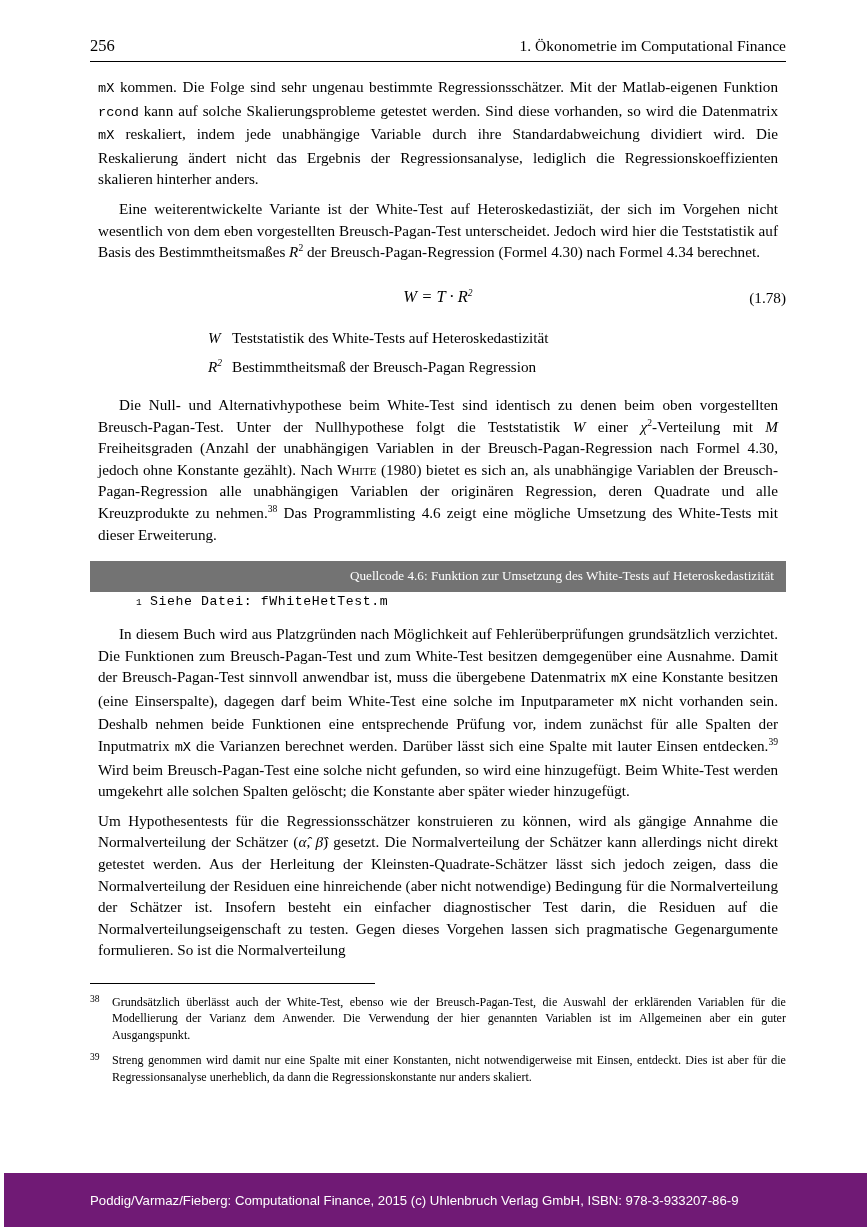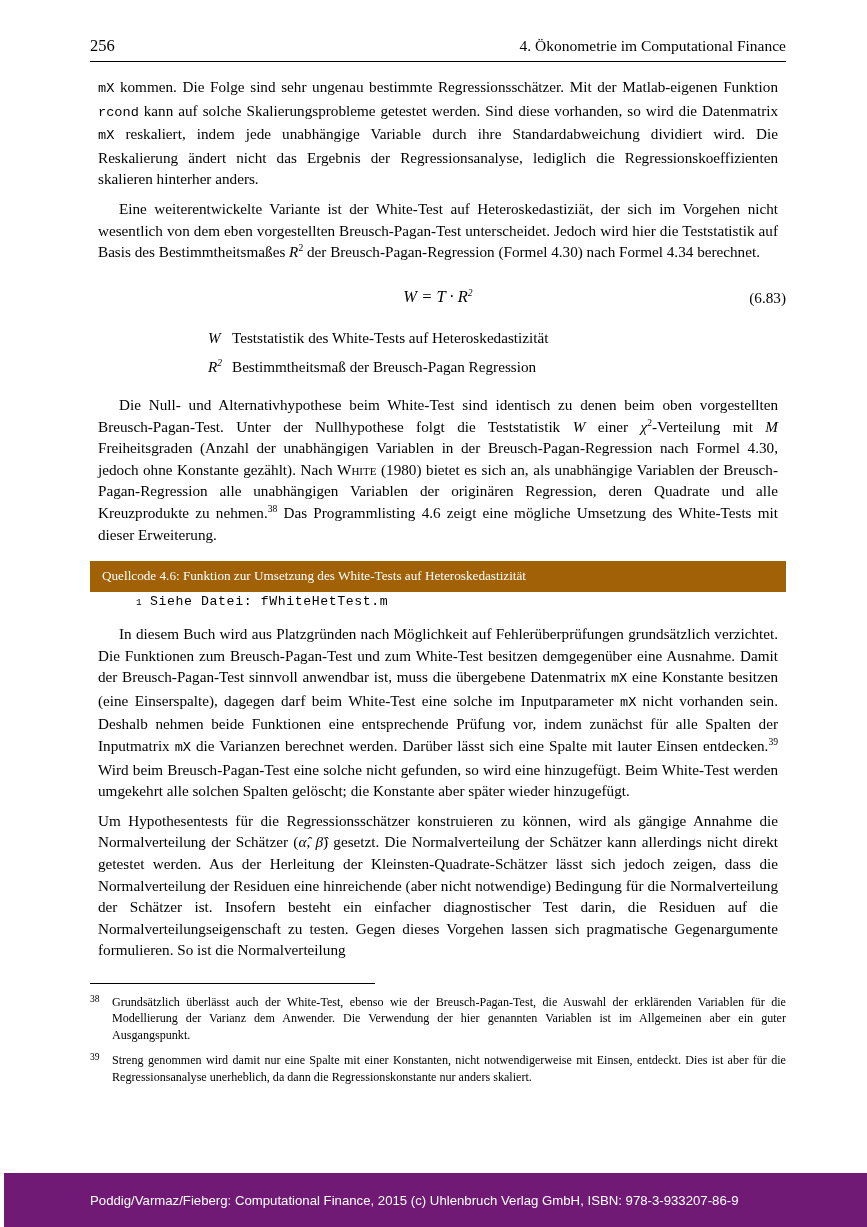--- a/index.html
+++ b/index.html
@@ -95,25 +95,26 @@
     margin: 8px 0 0 0;
     padding-left: 118px;
   }
   .where-sym {
     font-style: italic;
     display: inline-block;
     min-width: 24px;
   }
   
   .code-caption {
-    background: #a16207;
+    background: #737373;
     color: #ffffff;
     font-size: 13.2px;
     padding: 7px 12px 8px 12px;
     margin: 16px 0 0 0;
+    text-align: right;
   }
   .code-block {
     margin: 2px 0 0 0;
     padding-left: 46px;
     font-family: "Liberation Mono", monospace;
     font-size: 13.2px;
     letter-spacing: 0.6px;
   }
   .code-line-num {
     font-size: 9.5px;
@@ -172,30 +173,30 @@
   }
 </style>
 </head>
 <body>
 
 <div class="page">
   <div class="content">
 
     <div class="header-row">
       <span class="header-page-num">256</span>
-      <span class="header-title">4. Ökonometrie im Computational Finance</span>
+      <span class="header-title">1. Ökonometrie im Computational Finance</span>
     </div>
 
     <p class="body first"><span class="mono">mX</span><span> kommen. Die Folge sind sehr ungenau bestimmte Regressionsschätzer. Mit der Matlab-eigenen Funktion </span><span class="mono">rcond</span><span> kann auf solche Skalierungsprobleme getestet werden. Sind diese vorhanden, so wird die Datenmatrix </span><span class="mono">mX</span><span> reskaliert, indem jede unabhängige Variable durch ihre Standardabweichung dividiert wird. Die Reskalierung ändert nicht das Ergebnis der Regressionsanalyse, lediglich die Regressionskoeffizienten skalieren hinterher anders.</span></p>
 
     <p class="body indent"><span>Eine weiterentwickelte Variante ist der White-Test auf Heteroskedastiziät, der sich im Vorgehen nicht wesentlich von dem eben vorgestellten Breusch-Pagan-Test unterscheidet. Jedoch wird hier die Teststatistik auf Basis des Bestimmtheitsmaßes </span><span class="it">R</span><sup>2</sup><span> der Breusch-Pagan-Regression (Formel 4.30) nach Formel 4.34 berechnet.</span></p>
 
     <div class="formula-row">
       <div class="formula-body"><span>W = T · R</span><sup>2</sup></div>
-      <div class="formula-num">(6.83)</div>
+      <div class="formula-num">(1.78)</div>
     </div>
 
     <div class="where-line"><span class="where-sym">W</span><span>Teststatistik des White-Tests auf Heteroskedastizität</span></div>
     <div class="where-line"><span class="where-sym"><span>R</span><sup>2</sup></span><span>Bestimmtheitsmaß der Breusch-Pagan Regression</span></div>
 
     <p class="body indent" style="margin-top:16px"><span>Die Null- und Alternativhypothese beim White-Test sind identisch zu denen beim oben vorgestellten Breusch-Pagan-Test. Unter der Nullhypothese folgt die Teststatistik </span><span class="it">W</span><span> einer </span><span class="it">χ</span><sup>2</sup><span>-Verteilung mit </span><span class="it">M</span><span> Freiheitsgraden (Anzahl der unabhängigen Variablen in der Breusch-Pagan-Regression nach Formel 4.30, jedoch ohne Konstante gezählt). Nach </span><span class="sc">White</span><span> (1980) bietet es sich an, als unabhängige Variablen der Breusch-Pagan-Regression alle unabhängigen Variablen der originären Regression, deren Quadrate und alle Kreuzprodukte zu nehmen.</span><sup>38</sup><span> Das Programmlisting 4.6 zeigt eine mögliche Umsetzung des White-Tests mit dieser Erweiterung.</span></p>
 
     <div class="code-caption">Quellcode 4.6: Funktion zur Umsetzung des White-Tests auf Heteroskedastizität</div>
 
     <div class="code-block"><span class="code-line-num">1</span><span>Siehe Datei: fWhiteHetTest.m</span></div>

